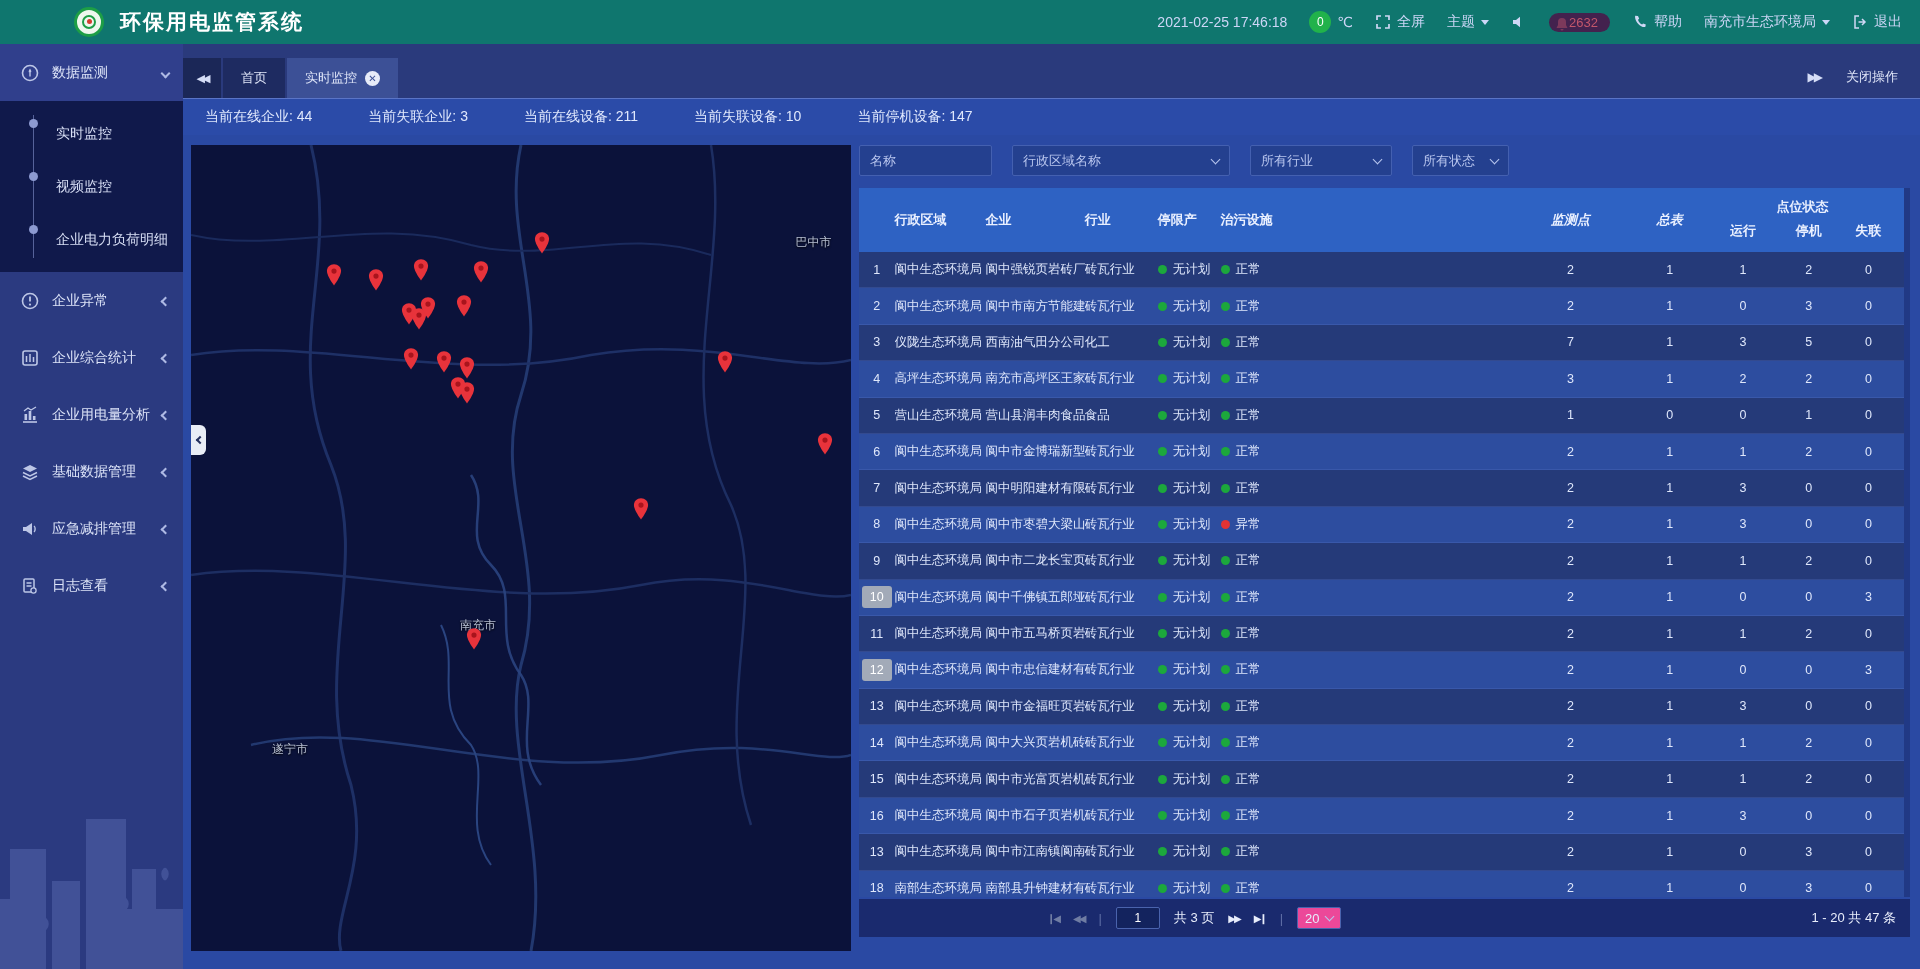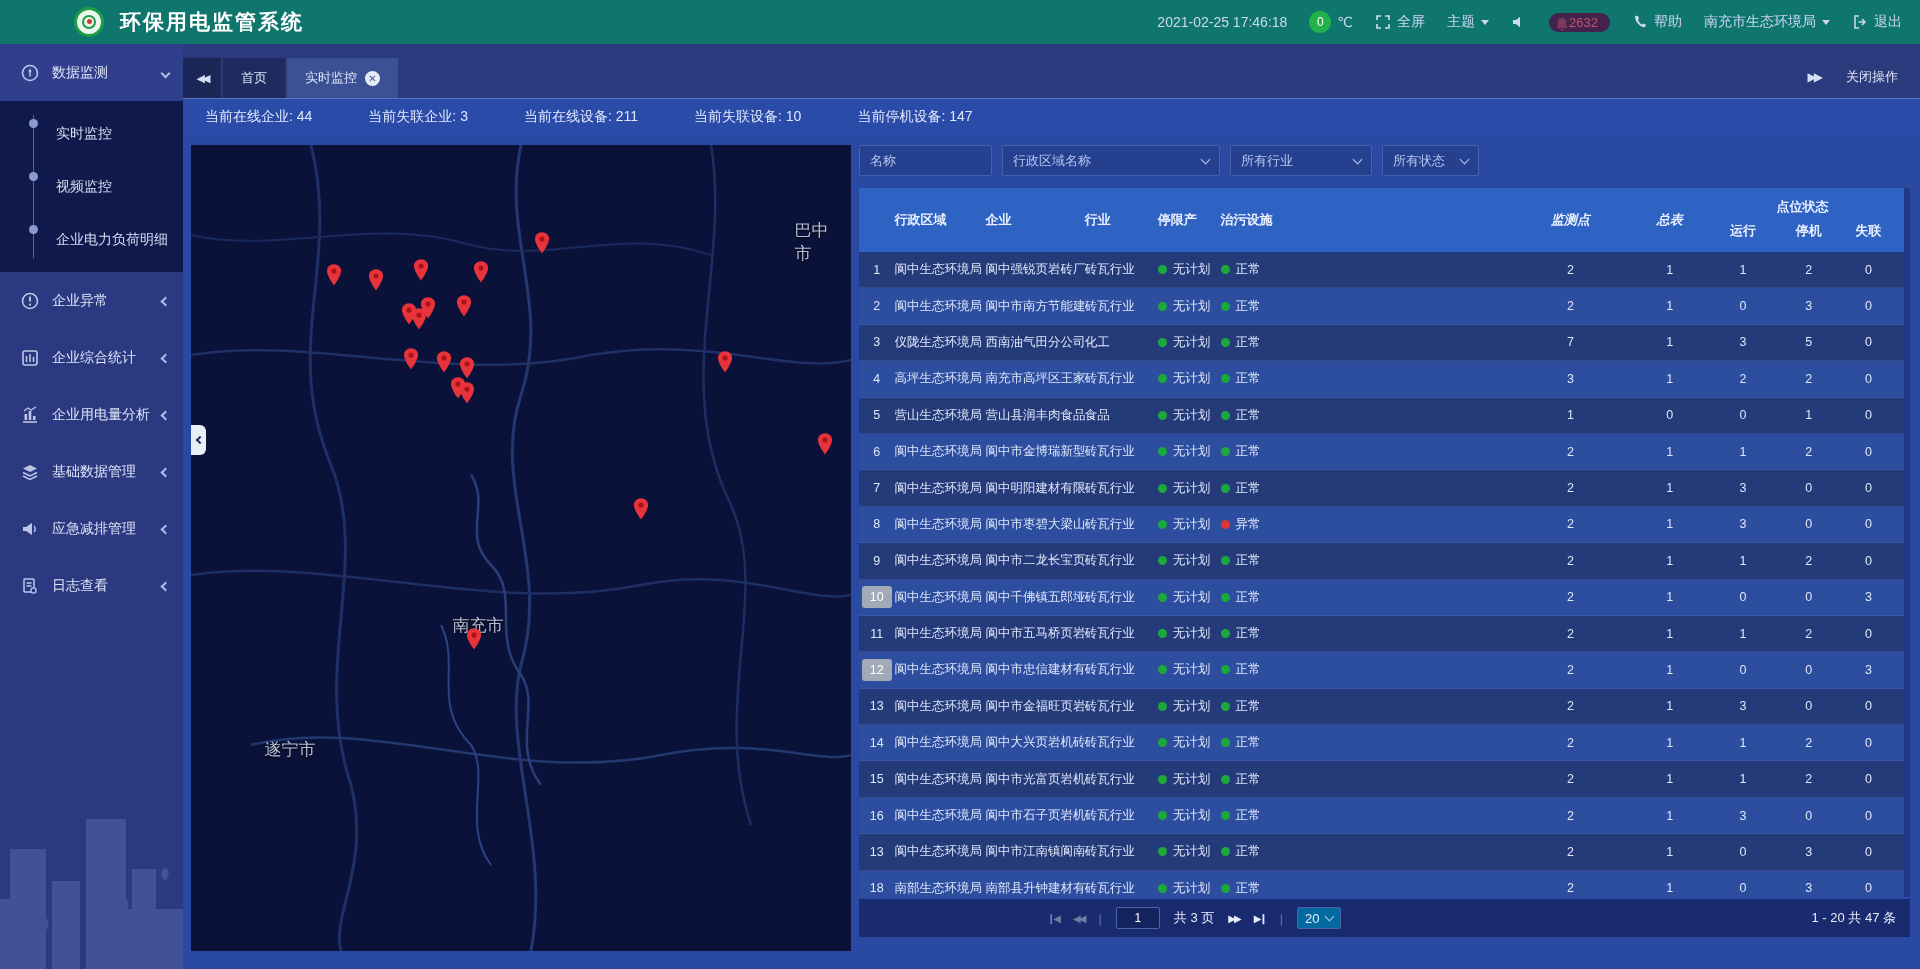--- a/index.html
+++ b/index.html
@@ -51,28 +51,28 @@
   .tab-close { width:15px; height:15px; border-radius:50%; background:#e7ebf8; color:#3c5096; font-size:10px; display:flex; align-items:center; justify-content:center; }
   .tabbar-right { margin-left:auto; display:flex; align-items:center; gap:26px; color:#dfe5f8; font-size:13px; padding-bottom:12px; }
 
   .statsbar { height:36px; background:#2b4ba8; display:flex; align-items:center; gap:56px; padding-left:22px; color:#e0e8fd; font-size:14px; flex:0 0 auto; }
 
   .body { flex:1; display:flex; padding:10px 10px 0 8px; gap:8px; min-height:0; }
 
   
   .map { width:660px; height:806px; background:#0b123a; position:relative; flex:0 0 auto; overflow:hidden; }
   .map svg.roads { position:absolute; inset:0; }
-  .map-label { position:absolute; color:#b7bfd2; font-size:17px; transform:translate(-50%,-50%); text-shadow:0 1px 2px #000; }
+  .map-label { position:absolute; color:#b7bfd2; font-size:12px; transform:translate(-50%,-50%); text-shadow:0 1px 2px #000; }
   .pin { position:absolute; width:20px; height:24px; transform:translate(-50%,-100%); }
   .collapse-handle { position:absolute; left:0; top:280px; width:15px; height:30px; background:#e9edf6; border-radius:0 6px 6px 0; display:flex; align-items:center; justify-content:center; cursor:pointer; }
   .collapse-handle .c { width:6px; height:6px; border-left:2px solid #25315f; border-bottom:2px solid #25315f; transform:rotate(45deg); margin-left:2px; }
 
   
   .panel { flex:1; display:flex; flex-direction:column; min-width:0; }
-  .filters { display:flex; gap:10px; margin-bottom:12px; flex:0 0 auto; }
+  .filters { display:flex; gap:20px; margin-bottom:12px; flex:0 0 auto; }
   .field { height:31px; background:#24408f; border:1px solid #4460b0; border-radius:2px; color:#b9c6ef; font-size:13px; display:flex; align-items:center; padding:0 10px; }
   input.field { outline:none; }
   input.field::placeholder { color:#b9c6ef; }
   .field.select { justify-content:space-between; cursor:pointer; }
   .sel-caret { width:7px; height:7px; border-left:1.5px solid #b9c6ef; border-bottom:1.5px solid #b9c6ef; transform:rotate(-45deg); margin-left:14px; margin-top:-3px; }
 
   .table { flex:0 0 auto; border-right:6px solid rgba(9,18,58,.28); }
   .grid { display:grid; grid-template-columns:3.4% 8.7% 9.5% 7% 6% 27% 13% 6% 8% 4.6% 6.8%; align-items:center; }
   .thead { background:#2e62c3; height:64px; color:#eaf0ff; font-size:13px; font-weight:bold; }
   .th { text-align:left; } .th.c { text-align:center;font-style:italic; }
@@ -88,21 +88,21 @@
   .rowno .badge { display:inline-block; min-width:30px; padding:4px 2px; background:#a2aab8; border-radius:3px; color:#fff; }
   .dotcell { display:flex; align-items:center; gap:6px; }
   .dot { width:9px; height:9px; border-radius:50%; flex:0 0 auto; }
 
   .pager { height:38px; background:#1a2a6e; margin-top:2px; display:flex; align-items:center; color:#e8edfb; font-size:13px; padding:0 14px; flex:0 0 auto; }
   .pager-center { display:flex; align-items:center; gap:14px; margin-left:17%; }
   .pbtn { cursor:pointer; font-size:10px; letter-spacing:-2px; }
   .pbtn.disabled { color:#6f7ca3; cursor:default; }
   .pdiv { color:#5f6fa6; }
   .pinput { width:44px; height:22px; background:#13235e; border:1px solid #4a63ad; color:#fff; text-align:center; font-size:12px; border-radius:2px; }
-  .psize { height:22px; border:1px solid #4a63ad; border-radius:2px; display:flex; align-items:center; gap:6px; padding:0 7px; cursor:pointer; background:#0369a1; }
+  .psize { height:22px; border:1px solid #4a63ad; border-radius:2px; display:flex; align-items:center; gap:6px; padding:0 7px; cursor:pointer; background:#ec4899; }
   .psize .sel-caret { margin-left:0; }
   .pager-range { margin-left:auto; }
 </style>
 </head>
 <body>
 
 <div class="app">
 
   <header class="header">
     <div class="logo">

